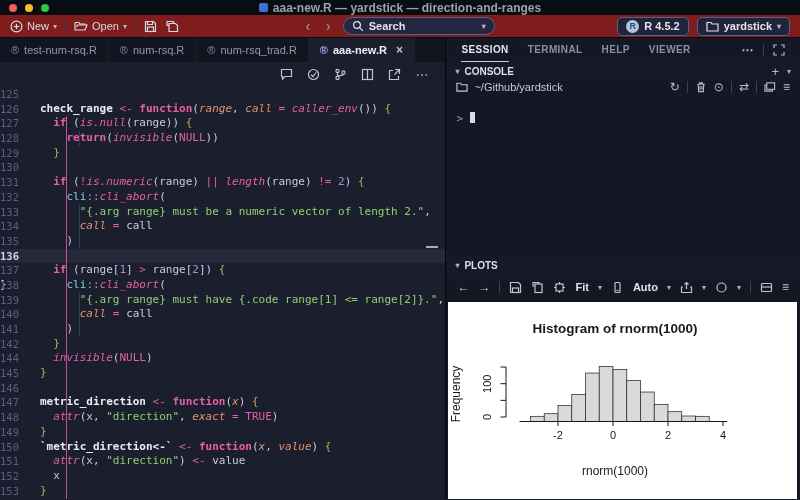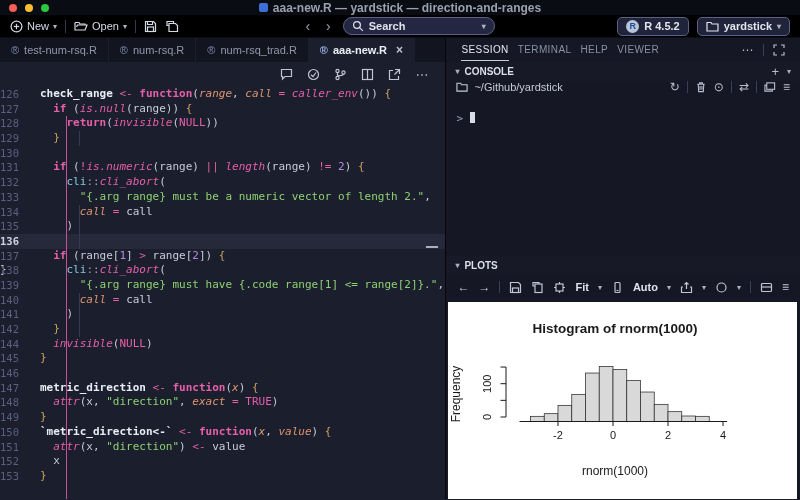--- a/index.html
+++ b/index.html
@@ -9,21 +9,21 @@
 
   
   .titlebar { height:15px; background:#0a0c14; position:relative; display:flex; align-items:center; justify-content:center; }
   .lights { position:absolute; left:9px; top:4px; display:flex; gap:8px; }
   .light { width:8px; height:8px; border-radius:50%; }
   .light.red{background:#f35f57}.light.yellow{background:#fbbd2e}.light.green{background:#2bc840}
   .win-title { display:flex; align-items:center; gap:5px; font-size:12px; font-weight:bold; color:#9aa0ac; }
   .file-badge { width:9px; height:9px; border-radius:2px; background:#3e6fd6; color:#fff; font-size:6px; display:inline-flex; align-items:center; justify-content:center; }
 
   
-  .toolbar { height:23px; background:#000000; border-bottom:1px solid #0c0e17; display:flex; align-items:center; padding:0 10px; gap:8px; color:#d5d9e6; font-size:11px; }
+  .toolbar { height:23px; background:#7f1d1d; border-bottom:1px solid #0c0e17; display:flex; align-items:center; padding:0 10px; gap:8px; color:#d5d9e6; font-size:11px; }
   .tb-btn { display:flex; align-items:center; gap:4px; cursor:default; }
   .tb-btn .chev { font-size:8px; color:#aeb3c6; }
   .sep { width:1px; height:13px; background:#343952; }
   .spacer { flex:1; }
   .nav-arrow { font-size:14px; color:#9ba1b6; padding:0 4px; }
   .search-box { width:152px; height:18px; border:1px solid #5a6184; border-radius:10px; background:#232741; display:flex; align-items:center; padding:0 8px; gap:5px; font-size:11px; font-weight:bold; color:#dfe3ee; }
   .pill { height:19px; border:1px solid #5a6184; border-radius:5px; background:#20243a; display:flex; align-items:center; gap:5px; padding:0 8px; font-size:11px; font-weight:bold; color:#e2e5ee; }
   .r-logo { width:13px; height:13px; border-radius:50%; background:#b9c4d8; color:#1e4f9e; font-size:9px; font-weight:bold; display:inline-flex; align-items:center; justify-content:center; }
   .icon { display:inline-flex; align-items:center; justify-content:center; }
   .icon svg { stroke:currentColor; fill:none; stroke-width:1.2; }
@@ -54,21 +54,21 @@
   .c-t{color:#c6cbdc} .c-k{color:#e65fa9;font-weight:bold} .c-o{color:#e65fa9}
   .c-f{color:#e65fa9;font-style:italic} .c-p{color:#e0946e;font-style:italic}
   .c-s{color:#8ed172} .c-n{color:#b28ae2} .c-c{color:#e65fa9}
   .c-N{color:#86c7de} .c-b{color:#c9a15f} .c-q{color:#9aa0b4}
   .c-d{color:#e9ecf4;font-weight:bold} .c-w{color:#e2e5f0}
   .guide { position:absolute; width:1px; background:#343a52; }
   .guide.active { background:#c94f9b; }
   .ruler-mark { position:absolute; right:7px; width:12px; height:2px; background:#a9aec0; }
 
   
-  .panel-tabs { height:24px; flex:none; display:flex; padding:0 15px; gap:9px; font-size:10px; font-weight:normal; letter-spacing:.4px; color:#8a90a4; }
+  .panel-tabs { height:24px; flex:none; display:flex; align-items:center; padding:0 15px; gap:19px; font-size:10px; font-weight:bold; letter-spacing:.4px; color:#8a90a4; }
   .panel-tab { height:23px; display:flex; align-items:center; border-bottom:1px solid transparent; }
   .panel-tab.active { color:#e4e7f0; border-bottom-color:#c8cde0; }
   .panel-tabs .right { margin-left:auto; display:flex; align-items:center; gap:9px; color:#b9bdce; }
   .thin-sep { width:1px; height:12px; background:#3a3f58; }
 
   .section-hdr { height:19px; flex:none; display:flex; align-items:center; gap:5px; padding:0 9px; font-size:10px; font-weight:bold; color:#dcdfec; background:#171927; }
   .section-hdr .chev { font-size:8px; color:#aab0c2; }
   .section-hdr .right { margin-left:auto; display:flex; align-items:center; gap:8px; color:#b9bdce; font-weight:normal; }
   .section-hdr .plus { font-size:13px; }
 
@@ -228,20 +228,21 @@
           </span>
         <span class="more">⋯</span>
       </div>
 
       <div class="code" id="code">
         <div class="guide active" style="left:66px; top:29.4px; height:382.2px;"></div>
         <div class="guide" style="left:79px; top:44.1px; height:14.7px;"></div>
         <div class="guide" style="left:79px; top:117.6px; height:44.1px;"></div>
         <div class="guide" style="left:79px; top:205.8px; height:44.1px;"></div>
         <div class="ruler-mark" style="top:159px;"></div>
+      <div class="line"><span class="ln">125</span></div>
           <div class="line"><span class="ln">126</span><span class="c-d">check_range</span><span class="c-o"> &lt;- </span><span class="c-k">function</span><span class="c-t">(</span><span class="c-p">range</span><span class="c-t">, </span><span class="c-p">call</span><span class="c-o"> = </span><span class="c-f">caller_env</span><span class="c-t">()) </span><span class="c-b">{</span></div>
           <div class="line"><span class="ln">127</span><span class="c-t">  </span><span class="c-k">if</span><span class="c-t"> (</span><span class="c-f">is.null</span><span class="c-t">(range)) </span><span class="c-b">{</span></div>
           <div class="line"><span class="ln">128</span><span class="c-t">    </span><span class="c-k">return</span><span class="c-t">(</span><span class="c-f">invisible</span><span class="c-t">(</span><span class="c-c">NULL</span><span class="c-t">))</span></div>
           <div class="line"><span class="ln">129</span><span class="c-t">  </span><span class="c-b">}</span></div>
           <div class="line"><span class="ln">130</span></div>
           <div class="line"><span class="ln">131</span><span class="c-t">  </span><span class="c-k">if</span><span class="c-t"> (</span><span class="c-o">!</span><span class="c-f">is.numeric</span><span class="c-t">(range) </span><span class="c-o">||</span><span class="c-t"> </span><span class="c-f">length</span><span class="c-t">(range) </span><span class="c-o">!=</span><span class="c-t"> </span><span class="c-n">2</span><span class="c-t">) </span><span class="c-b">{</span></div>
           <div class="line"><span class="ln">132</span><span class="c-t">    </span><span class="c-N">cli</span><span class="c-q">::</span><span class="c-f">cli_abort</span><span class="c-t">(</span></div>
           <div class="line"><span class="ln">133</span><span class="c-t">      </span><span class="c-s">"{.arg range} must be a numeric vector of length 2."</span><span class="c-t">,</span></div>
           <div class="line"><span class="ln">134</span><span class="c-t">      </span><span class="c-p">call</span><span class="c-o"> = </span><span class="c-t">call</span></div>
           <div class="line"><span class="ln">135</span><span class="c-t">    )</span></div>

